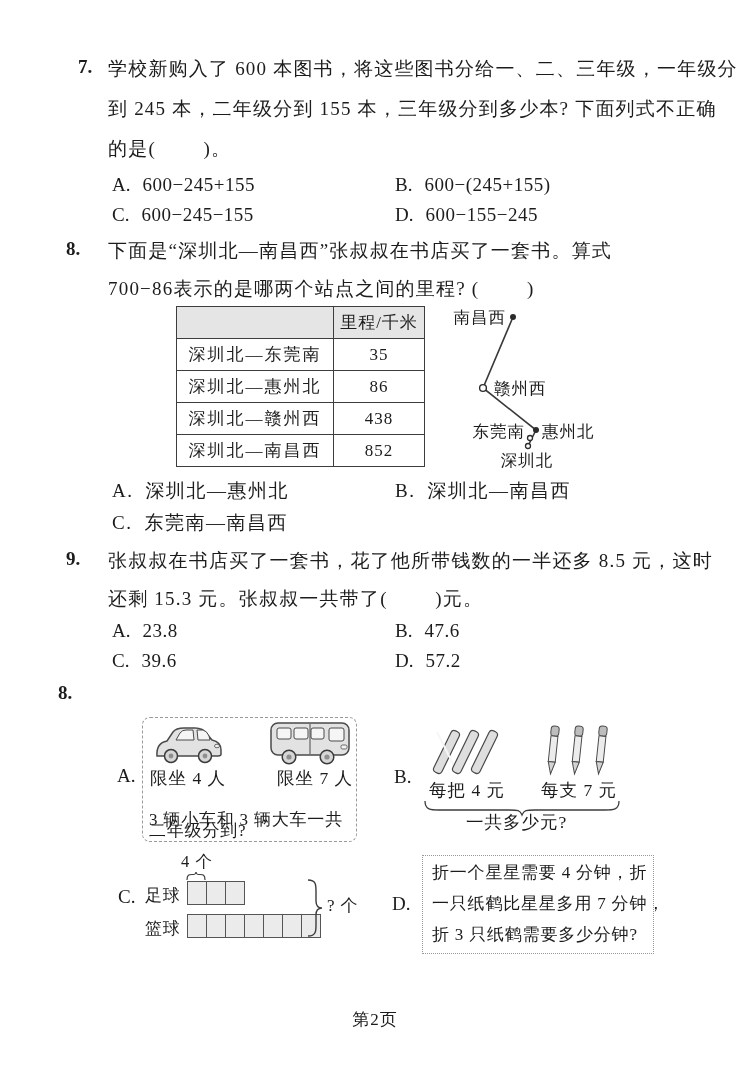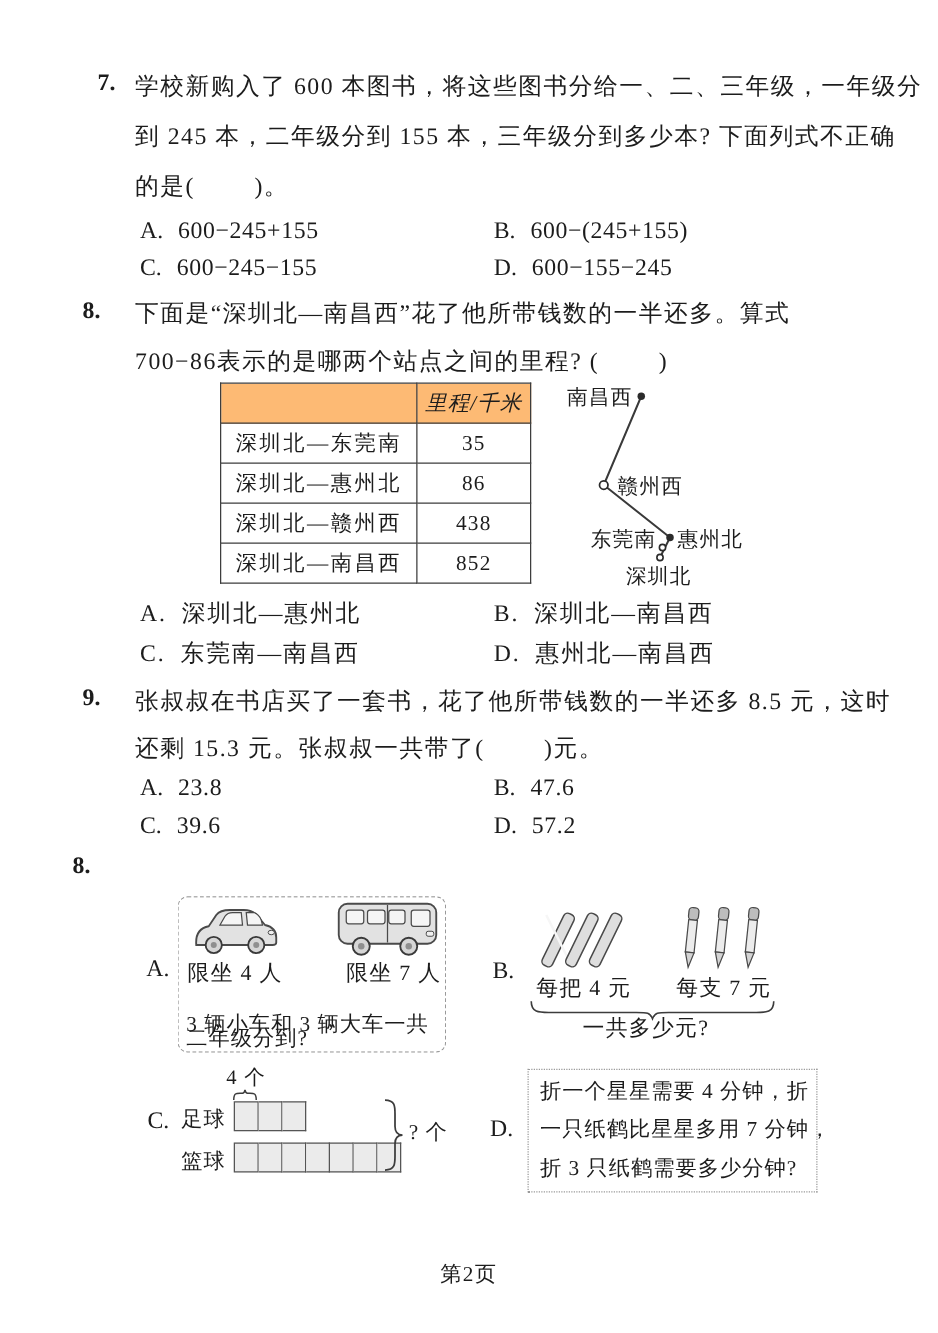--- a/index.html
+++ b/index.html
@@ -10,21 +10,21 @@
   .expr{font-size:19px;letter-spacing:0.5px;text-align:right;}
   .qnum{font-weight:700;font-size:19px;}
   .opt{font-size:19px;}
   .opt .olabel{display:inline-block;margin-right:12px;}
   .cnopt{letter-spacing:1.5px;}
   
   table.mileage{position:absolute;left:176px;top:306px;border-collapse:collapse;}
   table.mileage td{border:1.5px solid #3d3d3d;font-size:17px;text-align:center;height:31px;padding:0 4px;}
   table.mileage td.route{width:148px;letter-spacing:2px;}
   table.mileage td.km{width:82px;letter-spacing:1px;}
-  table.mileage tr.hdr td{background:#fdba74;letter-spacing:1px;font-style:italic;}
+  table.mileage tr.hdr td{background:#e5e5e5;letter-spacing:1px;}
   
   svg text{font-family:"Liberation Serif","DejaVu Serif",serif;fill:#1c1c1c;}
   .map-label{font-size:16.5px;letter-spacing:1px;}
   
   .dashbox{position:absolute;border:1px dashed #9a9a9a;border-radius:8px;}
   .dotbox{position:absolute;border:1px dotted #9a9a9a;}
   .cap{font-size:17.5px;letter-spacing:1px;}
   .small-line{font-size:17px;letter-spacing:0.8px;}
   .bar-row{position:absolute;display:flex;}
   .bar-cell{display:inline-block;width:18px;height:22px;background:#ebebeb;border:1px solid #555;
@@ -41,21 +41,21 @@
   <span class="t body-line" style="left:108px;top:56px">学校新购入了 600 本图书，将这些图书分给一、二、三年级，一年级分</span>
   <span class="t body-line" style="left:108px;top:96px">到 245 本，二年级分到 155 本，三年级分到多少本? 下面列式不正确</span>
   <span class="t body-line" style="left:108px;top:136px">的是(        )。</span>
 
   <span class="t opt" style="left:112px;top:174px"><span class="olabel">A.</span><span class="expr">600−245+155</span></span>
   <span class="t opt" style="left:395px;top:174px"><span class="olabel">B.</span><span class="expr">600−(245+155)</span></span>
   <span class="t opt" style="left:112px;top:204px"><span class="olabel">C.</span><span class="expr">600−245−155</span></span>
   <span class="t opt" style="left:395px;top:204px"><span class="olabel">D.</span><span class="expr">600−155−245</span></span>
 
   <span class="t qnum" style="left:66px;top:238px">8.</span>
-  <span class="t body-line" style="left:108px;top:238px">下面是“深圳北—南昌西”花了他所带钱数的一半还多。算式</span>
+  <span class="t body-line" style="left:108px;top:238px">下面是“深圳北—南昌西”张叔叔在书店买了一套书。算式</span>
   <span class="t body-line" style="left:108px;top:276px">700−86表示的是哪两个站点之间的里程? (        )</span>
 
   <table class="mileage">
     <tbody>
         <tr class="hdr">
       <td class="route"></td>
       <td class="km">里程/千米</td>
     </tr>
     <tr>
       <td class="route">深圳北—东莞南</td>
@@ -86,21 +86,20 @@
     <text x="76" y="27" text-anchor="end" class="map-label">南昌西</text>
     <text x="64" y="98" text-anchor="start" class="map-label">赣州西</text>
     <text x="95" y="141" text-anchor="end" class="map-label">东莞南</text>
     <text x="112" y="141" text-anchor="start" class="map-label">惠州北</text>
     <text x="97" y="170" text-anchor="middle" class="map-label">深圳北</text>
   </svg>
 
   <span class="t opt cnopt" style="left:112px;top:478px"><span class="olabel">A.</span><span>深圳北—惠州北</span></span>
   <span class="t opt cnopt" style="left:395px;top:478px"><span class="olabel">B.</span><span>深圳北—南昌西</span></span>
   <span class="t opt cnopt" style="left:112px;top:510px"><span class="olabel">C.</span><span>东莞南—南昌西</span></span>
-  <span class="t opt cnopt" style="left:395px;top:510px"><span class="olabel">D.</span><span>惠州北—南昌西</span></span>
 
   <span class="t qnum" style="left:66px;top:548px">9.</span>
   <span class="t body-line" style="left:108px;top:548px">张叔叔在书店买了一套书，花了他所带钱数的一半还多 8.5 元，这时</span>
   <span class="t body-line" style="left:108px;top:586px">还剩 15.3 元。张叔叔一共带了(        )元。</span>
 
   <span class="t opt" style="left:112px;top:620px"><span class="olabel">A.</span><span class="expr">23.8</span></span>
   <span class="t opt" style="left:395px;top:620px"><span class="olabel">B.</span><span class="expr">47.6</span></span>
   <span class="t opt" style="left:112px;top:650px"><span class="olabel">C.</span><span class="expr">39.6</span></span>
   <span class="t opt" style="left:395px;top:650px"><span class="olabel">D.</span><span class="expr">57.2</span></span>
 

